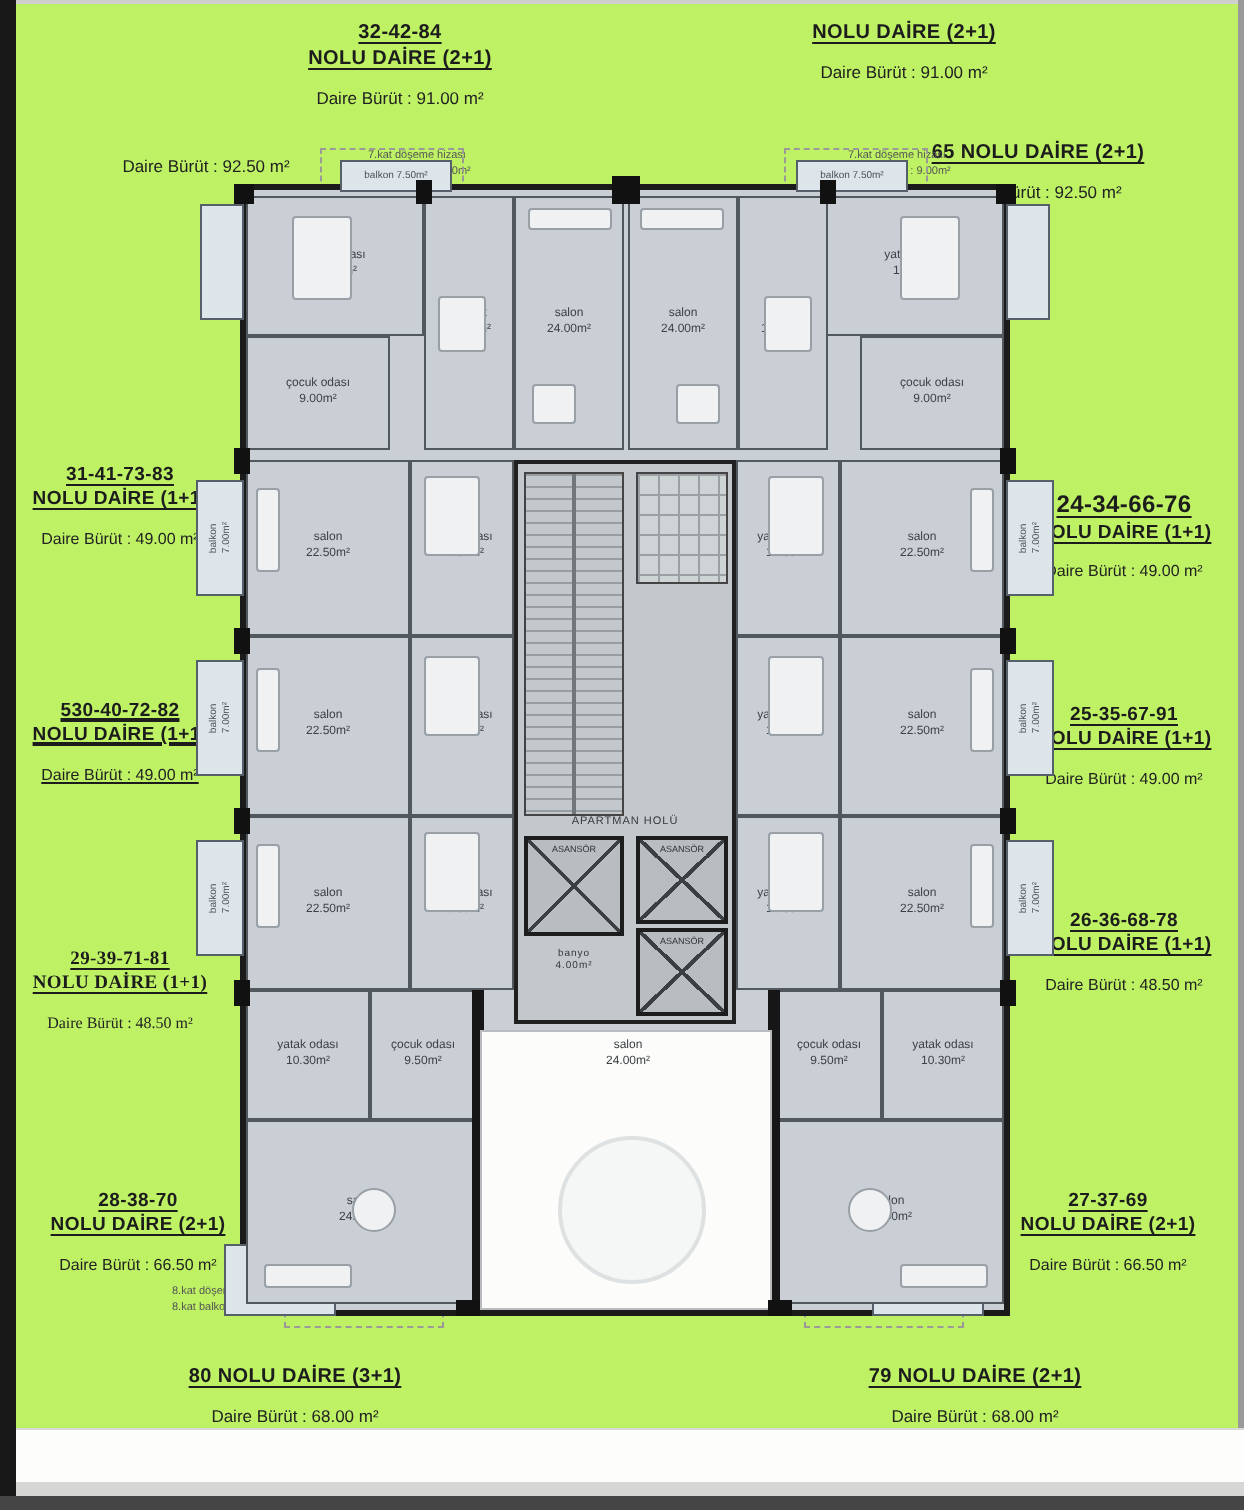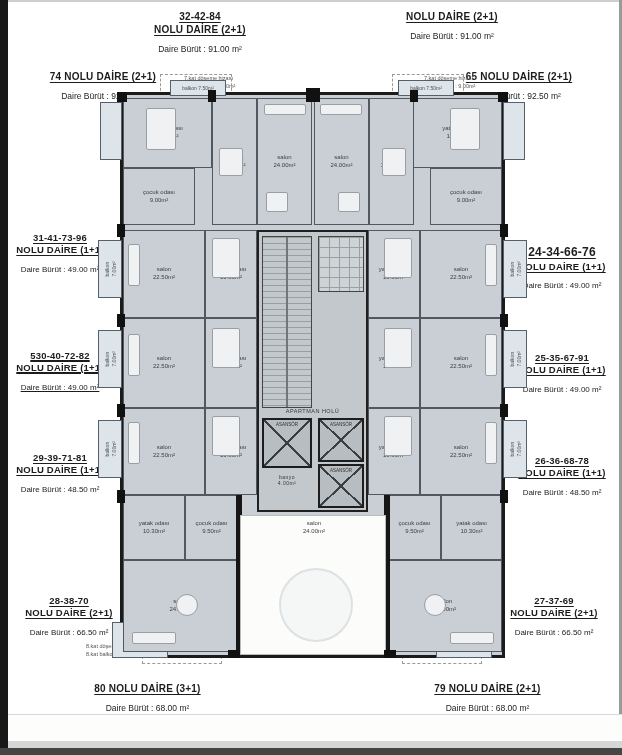--- a/index.html
+++ b/index.html
@@ -1,16 +1,16 @@
 <!DOCTYPE html>
 <html><head>
 <meta charset="utf-8">
 <style>
   html,body{margin:0;padding:0;background:#e9e9e7;}
-  .sheet{position:relative;width:622px;height:755px;background:#ffffff;overflow:hidden;
+  .sheet{position:relative;width:622px;height:755px;background:#bef264;overflow:hidden;
          font-family:"Liberation Sans",sans-serif;color:#1c1c1c;}
   .edge-left{position:absolute;left:0;top:0;width:8px;height:755px;background:#181818;}
   .edge-right{position:absolute;right:0;top:0;width:3px;height:755px;background:#9a9a98;}
   .edge-top{position:absolute;left:0;top:0;width:622px;height:2px;background:#cfcfcd;}
   .band-light{position:absolute;left:8px;top:741px;width:614px;height:7px;background:#d6d6d4;}
   .band-dark{position:absolute;left:0;top:748px;width:622px;height:7px;background:#454545;}
   .title{position:absolute;left:30px;top:720px;font-size:13px;font-weight:bold;color:#2a2a2a;letter-spacing:.4px;}
   .title-strip{position:absolute;left:8px;top:714px;width:614px;height:27px;background:#fdfdfc;border-top:1px solid #d8d8d6;}
 
   .unit{position:absolute;text-align:center;line-height:1.3;}
@@ -58,48 +58,47 @@
   <div class="unit" style="left:120px;top:10px;width:160px;">
     <div class="l">32-42-84</div>
     <div class="l">NOLU DAİRE  (2+1)</div>
     <div class="a">Daire Bürüt  : 91.00 m²</div>
   </div>
   <div class="unit" style="left:372px;top:10px;width:160px;">
     <div class="l">NOLU DAİRE  (2+1)</div>
     <div class="a">Daire Bürüt  : 91.00 m²</div>
   </div>
   <div class="unit" style="left:14px;top:70px;width:178px;">
-    <div class="l">74 NOLU DAİRE  (2+1)</div>
     <div class="a">Daire Bürüt  : 92.50 m²</div>
   </div>
   <div class="unit" style="left:430px;top:70px;width:178px;">
     <div class="l">65 NOLU DAİRE  (2+1)</div>
     <div class="a">Daire Bürüt  : 92.50 m²</div>
   </div>
   <div class="unit" style="left:6px;top:232px;width:108px;">
-    <div class="l" style="font-size:9.5px">31-41-73-96</div>
+    <div class="l" style="font-size:9.5px">31-41-73-83</div>
     <div class="l" style="font-size:9.5px">NOLU DAİRE  (1+1)</div>
     <div class="a" style="font-size:8px">Daire Bürüt  : 49.00 m²</div>
   </div>
   <div class="unit" style="left:508px;top:245px;width:108px;">
     <div class="l" style="font-size:12px">24-34-66-76</div>
     <div class="l" style="font-size:9.5px">NOLU DAİRE  (1+1)</div>
     <div class="a" style="font-size:8px">Daire Bürüt  : 49.00 m²</div>
   </div>
   <div class="unit" style="left:6px;top:350px;width:108px;text-decoration:underline;">
     <div class="l" style="font-size:9.5px">530-40-72-82</div>
     <div class="l" style="font-size:9.5px">NOLU DAİRE  (1+1)</div>
     <div class="a" style="font-size:8px">Daire Bürüt  : 49.00 m²</div>
   </div>
   <div class="unit" style="left:508px;top:352px;width:108px;">
     <div class="l" style="font-size:9.5px">25-35-67-91</div>
     <div class="l" style="font-size:9.5px">NOLU DAİRE  (1+1)</div>
     <div class="a" style="font-size:8px">Daire Bürüt  : 49.00 m²</div>
   </div>
-  <div class="unit" style="left:6px;top:452px;width:108px;">
+  <div class="unit" style="left:6px;top:474px;width:108px;font-family:Liberation Serif, serif;">
     <div class="l" style="font-size:9.5px">29-39-71-81</div>
     <div class="l" style="font-size:9.5px">NOLU DAİRE  (1+1)</div>
     <div class="a" style="font-size:8px">Daire Bürüt  : 48.50 m²</div>
   </div>
   <div class="unit" style="left:508px;top:455px;width:108px;">
     <div class="l" style="font-size:9.5px">26-36-68-78</div>
     <div class="l" style="font-size:9.5px">NOLU DAİRE  (1+1)</div>
     <div class="a" style="font-size:8px">Daire Bürüt  : 48.50 m²</div>
   </div>
   <div class="unit" style="left:10px;top:595px;width:118px;">

